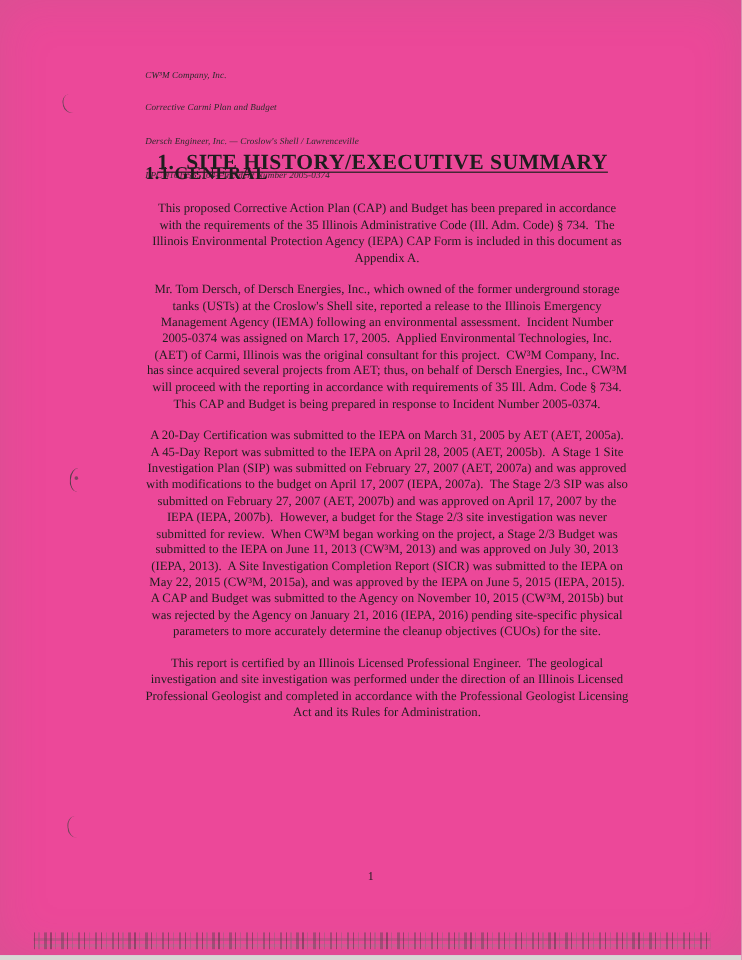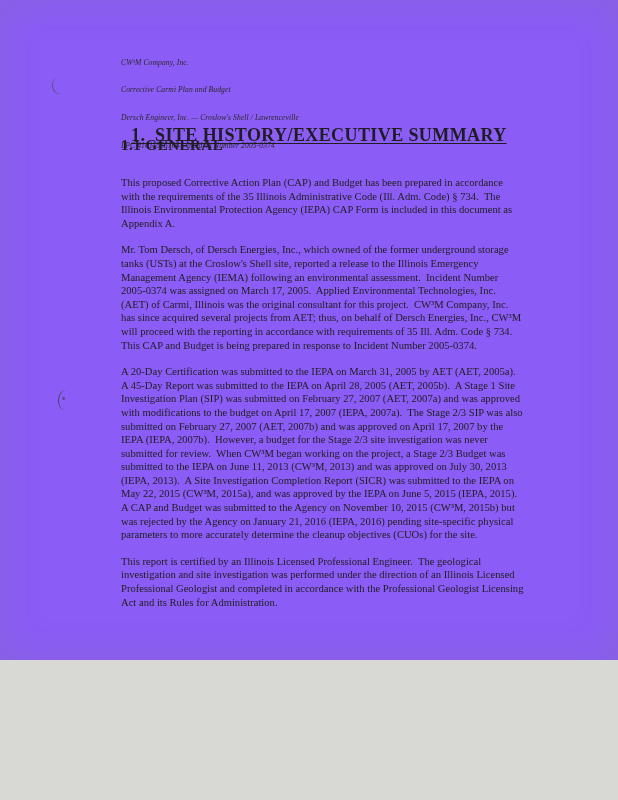--- a/index.html
+++ b/index.html
@@ -3,22 +3,22 @@
   <meta charset="utf-8">
   <style>
     html, body {
       margin: 0;
       padding: 0;
       background: #d8d8d4;
     }
     .page {
       position: relative;
       width: 618px;
-      height: 660px;
-      background: #8b5cf6;
+      height: 796px;
+      background: #ec4899;
       overflow: hidden;
       font-family: "Liberation Serif", serif;
       color: #1e1e1e;
       box-shadow: inset 0 0 40px rgba(120,120,110,0.18);
     }
     .header {
       position: absolute;
       left: 121px;
       top: 39px;
       font-style: italic;
@@ -47,25 +47,25 @@
       position: absolute;
       left: 121px;
       top: 137px;
       font-weight: bold;
       font-size: 15px;
       letter-spacing: 0.5px;
     }
     .body-text {
       position: absolute;
       left: 121px;
-      top: 176px;
+      top: 168px;
       width: 403px;
       font-size: 10.6px;
       line-height: 13.6px;
-      text-align: left;
+      text-align: center;
     }
     .para {
       margin: 0 0 13px 0;
       white-space: pre-wrap;
     }
     .page-number {
       position: absolute;
       left: 0;
       top: 725px;
       width: 618px;

